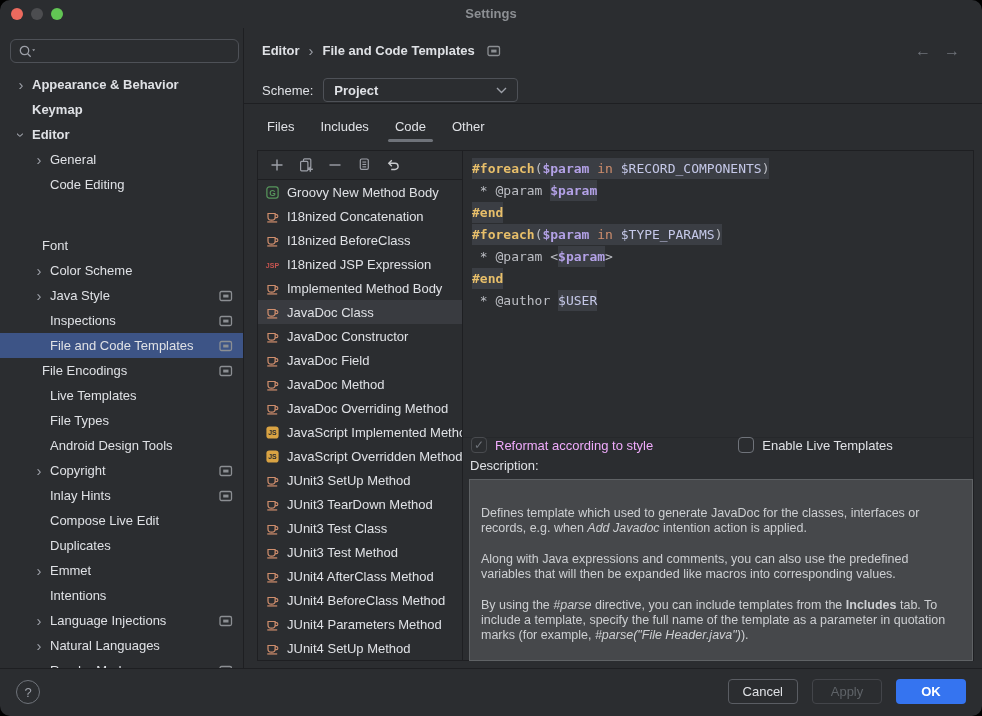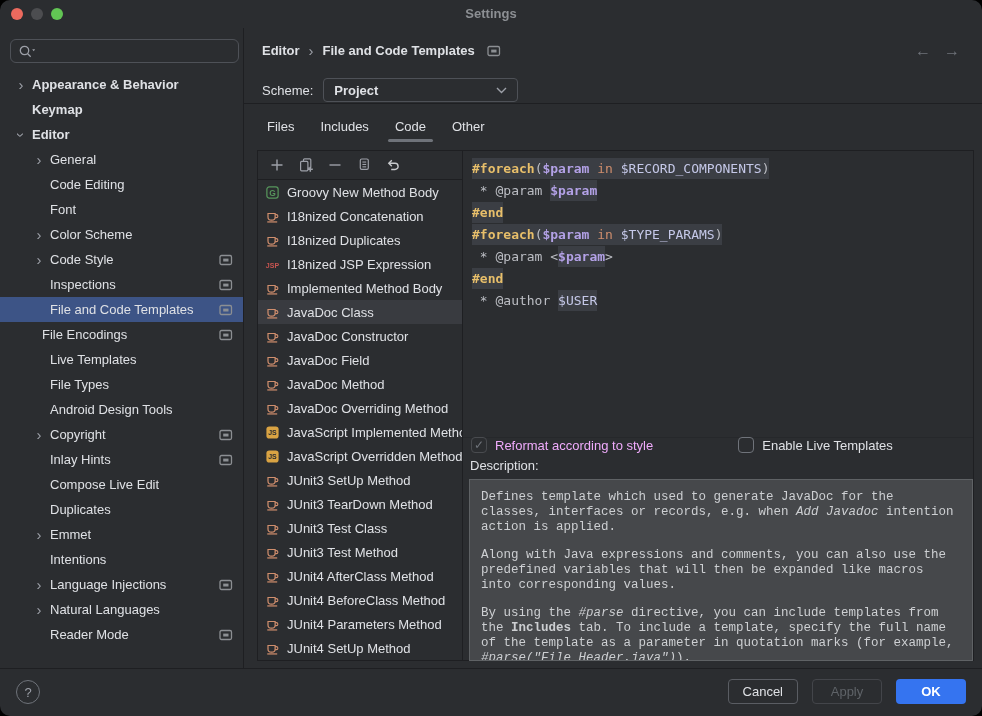--- a/index.html
+++ b/index.html
@@ -59,21 +59,21 @@
   .options-row{position:absolute;left:213px;top:286px;right:10px;display:flex;align-items:center;}
   .cb-group{display:flex;align-items:center;gap:8px;}
   .cb{width:16px;height:16px;border-radius:4px;box-sizing:border-box;display:flex;align-items:center;justify-content:center;font-size:12px;}
   .cb.disabled{border:1px solid #494B4F;color:#6F737A;}
   .cb.empty{border:1px solid #6F737A;}
   .cb-label.dim{color:#f0abfc;}
   .cb-group.second{margin-left:85px;}
   .desc-label{position:absolute;left:212px;top:307px;}
   .desc-panel{position:absolute;left:211px;top:328px;width:480px;height:160px;background:#46484B;
     border:1px solid #5F6265;padding:10px 11px;font-size:12.5px;line-height:15px;color:#CDCFD2;overflow:hidden;}
-  .desc-p{margin:0 0 13px;font-family:Liberation Mono, monospace;}
+  .desc-p{margin:16px 0 13px;}
   
   .footer-div{position:absolute;left:0;top:668px;right:0;height:1px;background:#1E1F22;}
   .footer{position:absolute;left:0;right:0;bottom:0;height:47px;}
   .help-btn{position:absolute;left:16px;top:11px;width:22px;height:22px;border:1px solid #6F737A;border-radius:50%;
     color:#9DA0A8;display:flex;align-items:center;justify-content:center;font-size:13px;cursor:default;}
   .btns{position:absolute;right:16px;top:10px;display:flex;gap:14px;}
   .btn{min-width:70px;height:25px;border-radius:4px;display:flex;align-items:center;justify-content:center;
     box-sizing:border-box;padding:0 14px;cursor:default;}
   .btn.cancel{border:1px solid #5A5D63;color:#DFE1E5;}
   .btn.apply{border:1px solid #43454A;color:#5F6368;}
@@ -117,31 +117,31 @@
           <span class="tree-label bold">Editor</span>
         </div>
         <div class="tree-row" style="padding-left: 28px;">
           <span class="chev">›</span>
           <span class="tree-label">General</span>
         </div>
         <div class="tree-row" style="padding-left: 28px;">
           <span class="chev"></span>
           <span class="tree-label">Code Editing</span>
         </div>
-        <div class="tree-row" style="padding-left: 28px;">
+        <div class="tree-row" style="padding-left: 20px; margin-top: 36px;">
           <span class="chev"></span>
           <span class="tree-label">Font</span>
         </div>
         <div class="tree-row" style="padding-left: 28px;">
           <span class="chev">›</span>
           <span class="tree-label">Color Scheme</span>
         </div>
         <div class="tree-row" style="padding-left: 28px;">
           <span class="chev">›</span>
-          <span class="tree-label">Code Style</span>
+          <span class="tree-label">Java Style</span>
           <span class="screen-ic">
             <svg width="14" height="12" viewBox="0 0 14 12">
               <rect x="1" y="1.5" width="11.5" height="9" rx="1.5" fill="none" stroke="#8C8F93" stroke-width="1.3"></rect>
               <rect x="4.2" y="4.6" width="5.3" height="2.9" fill="#8C8F93"></rect>
             </svg>
           </span>
         </div>
         <div class="tree-row" style="padding-left: 28px;">
           <span class="chev"></span>
           <span class="tree-label">Inspections</span>
@@ -341,21 +341,21 @@
             <span class="">I18nized Concatenation</span>
           </div>
           <div class="list-row">
             <span class="f-icon">
               <svg width="15" height="15" viewBox="0 0 16 16">
                 <path d="M3.2 4.8h7.6v3.6a3.4 3.4 0 0 1-3.4 3.4H6.6a3.4 3.4 0 0 1-3.4-3.4z" fill="none" stroke="#CF8E6D" stroke-width="1.3"></path>
                 <path d="M10.8 6h1.3a1.6 1.6 0 0 1 0 3.2h-1.3" fill="none" stroke="#CF8E6D" stroke-width="1.2"></path>
                 <path d="M2.4 13.8h10.6" stroke="#CF8E6D" stroke-width="1.3"></path>
               </svg>
             </span>
-            <span class="">I18nized Duplicates</span>
+            <span class="">I18nized BeforeClass</span>
           </div>
           <div class="list-row">
             <span class="f-icon">
               <svg width="17" height="15" viewBox="0 0 18 16">
                 <text x="9" y="11.5" text-anchor="middle" font-size="7.5" font-weight="bold" fill="#C75450" font-family="Liberation Sans,sans-serif">JSP</text>
               </svg>
             </span>
             <span class="">I18nized JSP Expression</span>
           </div>
           <div class="list-row">

